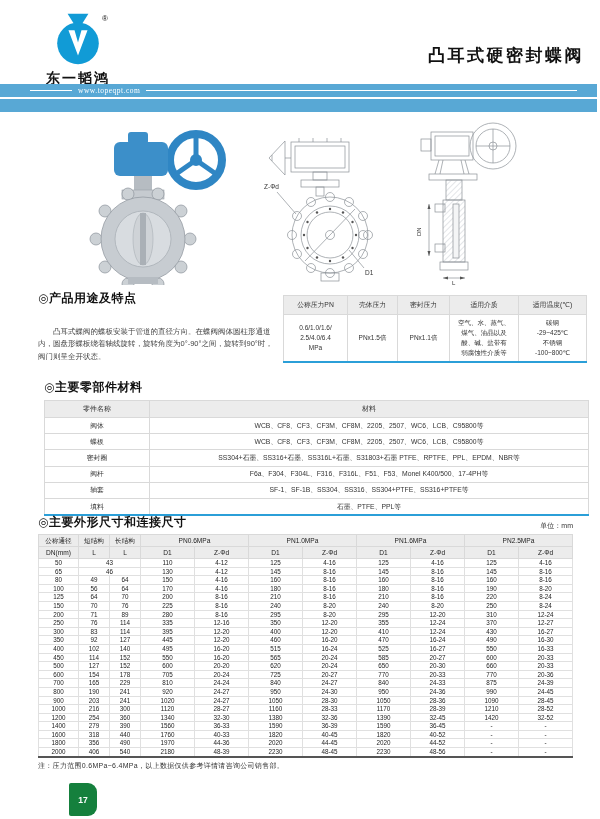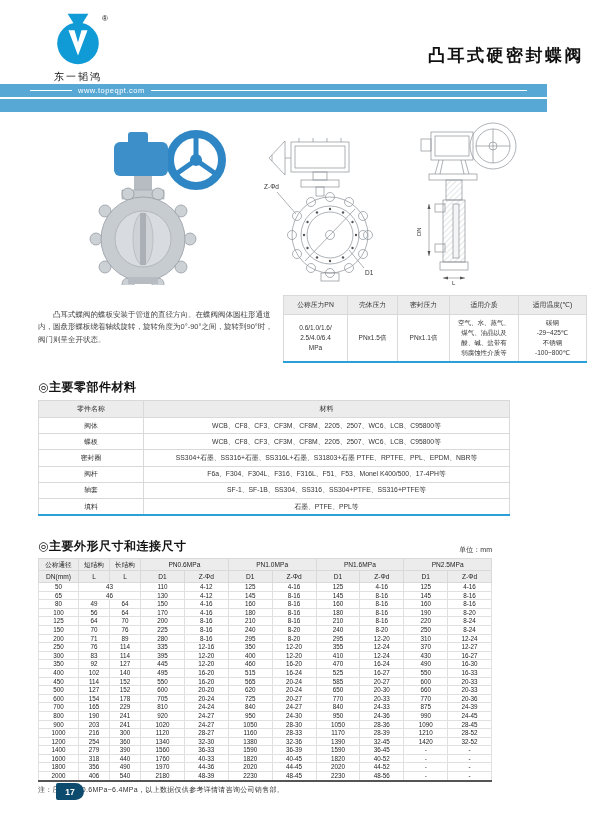--- a/index.html
+++ b/index.html
@@ -6,24 +6,24 @@
   html,body { background:#e8e8e8; }
   .page {
     position:relative; width:600px; height:819px; margin:0 auto;
     background:#fff; overflow:hidden;
     font-family:"Liberation Sans","DejaVu Sans",sans-serif; color:#111;
   }
   
   .logo-wrap { position:absolute; left:36px; top:12px; width:84px; text-align:center; }
   .logo-svg { display:block; margin:0 auto; width:52px; height:54px; }
   .reg-mark { position:absolute; left:66px; top:2px; font-size:8px; color:#111; }
-  .logo-text { margin-top:4px; font-size:10px; font-weight:normal; letter-spacing:2px; }
+  .logo-text { margin-top:4px; font-size:14px; font-weight:bold; letter-spacing:2px; }
   .page-title { position:absolute; top:44px; right:16px; font-size:17px; font-weight:bold; letter-spacing:2.5px; }
   
-  .bluebar { position:absolute; left:0; top:84px; width:547px; }
+  .bluebar { position:absolute; left:0; top:84px; width:597px;font-family:Liberation Serif, serif; }
   .band { height:13px; background:#58a8d5; }
   .band-gap { height:2px; background:#fff; }
   .site-row { display:flex; align-items:center; }
   .site-line { height:1px; background:#fff; }
   .site-line.l { width:42px; margin-left:30px; }
   .site-line.r { flex:1; margin-right:20px; }
   .site-text { color:#fff; font-size:7.5px; margin:0 6px; letter-spacing:0.5px; white-space:nowrap; }
   
   .draw { position:absolute; }
   .d-photo { left:58px;  top:120px; width:205px; height:165px; }
@@ -32,34 +32,34 @@
   .lineart { stroke:#8b9096; stroke-width:0.7; fill:none; }
   .lineart text { stroke:none; fill:#333; }
   
   .sec-heading { font-size:12px; font-weight:bold; letter-spacing:0.5px; color:#111; }
   .usage { position:absolute; left:38px; top:290px; width:238px; }
   .usage p { margin-top:19px; font-size:7.5px; line-height:1.65; color:#444; text-indent:2em; }
   .perf { position:absolute; left:283px; top:290px; width:303px; }
   .perf table { width:100%; border-collapse:collapse; margin-top:5px; border-bottom:2px solid #2b9fd8; table-layout:fixed; }
   .perf th { background:#ececec; font-size:6.8px; font-weight:normal; padding:4px 1px; border:1px solid #d9d9d9; color:#333; }
   .perf td { font-size:6.5px; padding:3px 2px; border:1px solid #d9d9d9; text-align:center; line-height:1.55; color:#333; vertical-align:middle; white-space:pre-line; }
-  .materials { position:absolute; left:38px; top:379px; width:472px; }
+  .materials { position:absolute; left:44px; top:379px; width:545px; }
   .materials table { width:100%; border-collapse:collapse; margin-top:4px; border-bottom:2px solid #2b9fd8; }
   .materials th { background:#ececec; font-size:7px; font-weight:normal; border:1px solid #d9d9d9; padding:3px; color:#333; }
   .materials td { font-size:6.8px; border:1px solid #d9d9d9; text-align:center; padding:2.6px 2px; color:#333; }
   .materials .col-part { width:105px; }
-  .dims { position:absolute; left:38px; top:514px; width:454px;margin-top:24px; }
+  .dims { position:absolute; left:38px; top:514px; width:535px; }
   .dims-head { display:flex; justify-content:space-between; align-items:flex-end; }
   .unit { font-size:7px; color:#333; }
   .dims table { width:100%; border-collapse:collapse; margin-top:3px; table-layout:fixed; border-bottom:2px solid #555; }
   .dims th { background:#ececec; font-size:6.6px; font-weight:normal; border:1px solid #d9d9d9; padding:1px 0; line-height:9px; color:#222; }
   .dims td { font-size:6.3px; border:1px solid #e0e0e0; text-align:center; padding:0; line-height:7.6px; color:#222; }
   .dims .col-dn { width:40px; } .dims .col-l { width:31px; }
   .note { margin-top:3px; font-size:7px; color:#333; letter-spacing:0.3px; }
-  .page-tab { position:absolute; left:56px; top:783px; width:28px; height:17px; background:#0c4a6e; color:#fff;
+  .page-tab { position:absolute; left:69px; top:783px; width:28px; height:33px; background:#15803d; color:#fff;
     font-size:8.5px; font-weight:bold; display:flex; align-items:center; justify-content:center; border-radius:2px 9px 9px 2px; }
 </style>
 </head>
 <body>
 
 <div class="page">
 
   <div class="logo-wrap">
     <svg class="logo-svg" viewBox="0 0 60 62">
       <polygon points="18,2 42,2 35,13 25,13" fill="#119bd6"></polygon>
@@ -195,20 +195,21 @@
     <polygon points="16,140 14.5,135 17.5,135" fill="#555" stroke="none"></polygon>
     <text x="8" y="120" font-size="6" transform="rotate(-90 8 120)">DN</text>
     <rect x="27" y="146" width="28" height="8"></rect>
     <line x1="30" y1="162" x2="52" y2="162"></line>
     <polygon points="30,162 35,160.5 35,163.5" fill="#555" stroke="none"></polygon>
     <polygon points="52,162 47,160.5 47,163.5" fill="#555" stroke="none"></polygon>
     <text x="39" y="169" font-size="6">L</text>
   </svg>
 
   <div class="usage">
+    <div class="sec-heading">◎产品用途及特点</div>
     <p>凸耳式蝶阀的蝶板安装于管道的直径方向。在蝶阀阀体圆柱形通道内，圆盘形蝶板绕着轴线旋转，旋转角度为0°-90°之间，旋转到90°时，阀门则呈全开状态。</p>
   </div>
 
   <div class="perf">
     <table>
       <colgroup>
           <col style="width:64px">
           <col style="width:50px">
           <col style="width:52px">
           <col style="width:69px">

